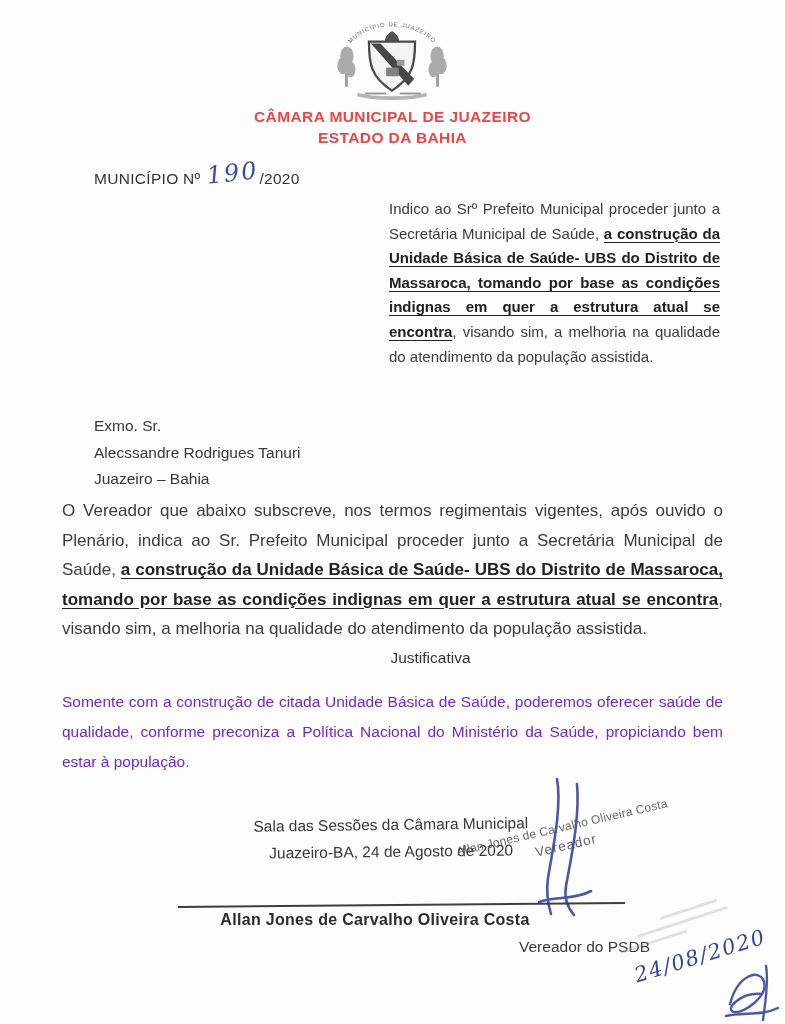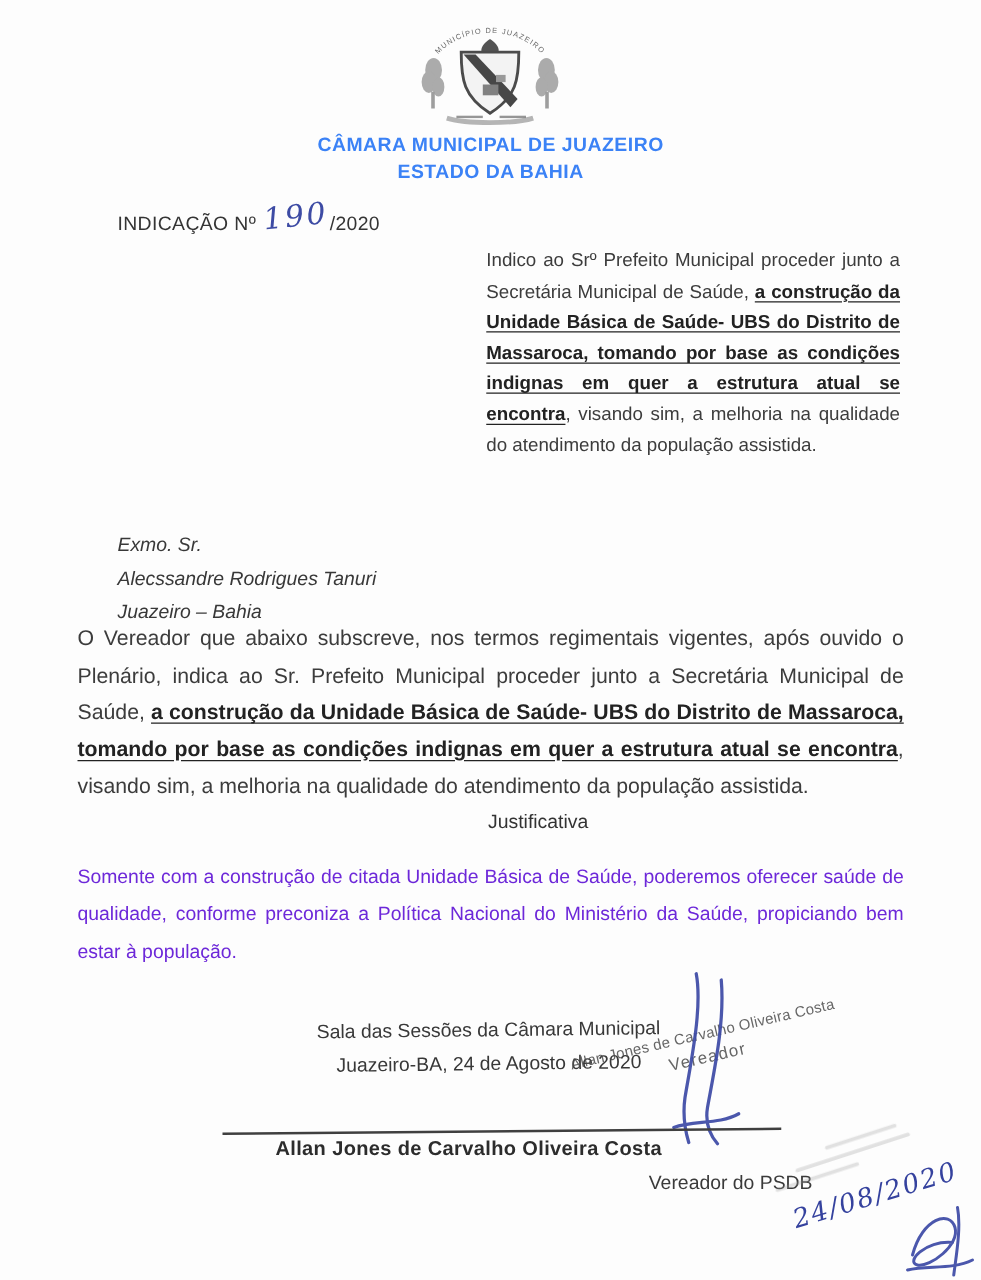--- a/index.html
+++ b/index.html
@@ -13,21 +13,21 @@
     color:#3a3a3a;
   }
   .abs{position:absolute;}
 
   
   .emblem{left:312px;top:10px;width:160px;height:96px;opacity:.88;}
 
   
   .org-line{
     left:0;width:785px;text-align:center;
-    font-weight:bold;font-size:15.5px;letter-spacing:.4px;color:#3b82f6;
+    font-weight:bold;font-size:15.5px;letter-spacing:.4px;color:#ef4444;
   }
   .org1{top:108px;}
   .org2{top:129px;}
 
   
   .doc-number{left:94px;top:162px;font-size:15.5px;color:#343434;letter-spacing:.3px;}
   .hand-number{
     display:inline-block;
     font-family:"DejaVu Serif", serif;
     font-style:italic;
@@ -41,22 +41,22 @@
   .intro{
     left:389px;top:197px;width:331px;
     font-size:15px;line-height:24.6px;color:#3c3c3c;
   }
   .emph{
     font-weight:bold;color:#222;
     text-decoration:underline;
     text-underline-offset:3px;
   }
   .addressee{
-    left:94px;top:424px;
-    font-size:15.5px;line-height:26.5px;color:#383838;font-style:italic;
+    left:94px;top:413px;
+    font-size:15.5px;line-height:26.5px;color:#383838;
   }
   .body-par{
     left:62px;top:496px;width:661px;
     font-size:17px;line-height:29.6px;color:#3c3c3c;
   }
   .justif-head{
     left:0;top:649px;width:785px;text-align:center;
     font-size:15.5px;color:#333;margin-left:38px;
   }
   .body-par2{
@@ -152,21 +152,21 @@
     <g>
       <path d="M44 88 C60 93 100 93 116 88" fill="none" stroke="#777" stroke-width="4" opacity=".6"></path>
       <rect x="52" y="86" width="22" height="2" fill="#555" opacity=".7"></rect>
       <rect x="88" y="86" width="22" height="2" fill="#555" opacity=".7"></rect>
     </g>
   </svg>
 
   <div class="abs org-line org1">CÂMARA MUNICIPAL DE JUAZEIRO</div>
   <div class="abs org-line org2">ESTADO DA BAHIA</div>
 
-  <div class="abs doc-number"><span>INDICAÇÃO Nº</span><span class="hand-number">190</span><span>/2020</span></div>
+  <div class="abs doc-number"><span>MUNICÍPIO Nº</span><span class="hand-number">190</span><span>/2020</span></div>
 
   <div class="abs para intro"><span>Indico ao Srº Prefeito Municipal proceder junto a Secretária Municipal de Saúde, </span><span class="emph">a construção da Unidade Básica de Saúde- UBS do Distrito de Massaroca, tomando por base as condições indignas em quer a estrutura atual se encontra</span><span>, visando sim, a melhoria na qualidade do atendimento da população assistida.</span></div>
 
   <div class="abs addressee">
     <div>Exmo. Sr.</div>
     <div>Alecssandre Rodrigues Tanuri</div>
     <div>Juazeiro – Bahia</div>
   </div>
 
   <div class="abs para body-par"><span>O Vereador que abaixo subscreve, nos termos regimentais vigentes, após ouvido o Plenário, indica ao Sr. Prefeito Municipal proceder junto a Secretária Municipal de Saúde, </span><span class="emph">a construção da Unidade Básica de Saúde- UBS do Distrito de Massaroca, tomando por base as condições indignas em quer a estrutura atual se encontra</span><span>, visando sim, a melhoria na qualidade do atendimento da população assistida.</span></div>

